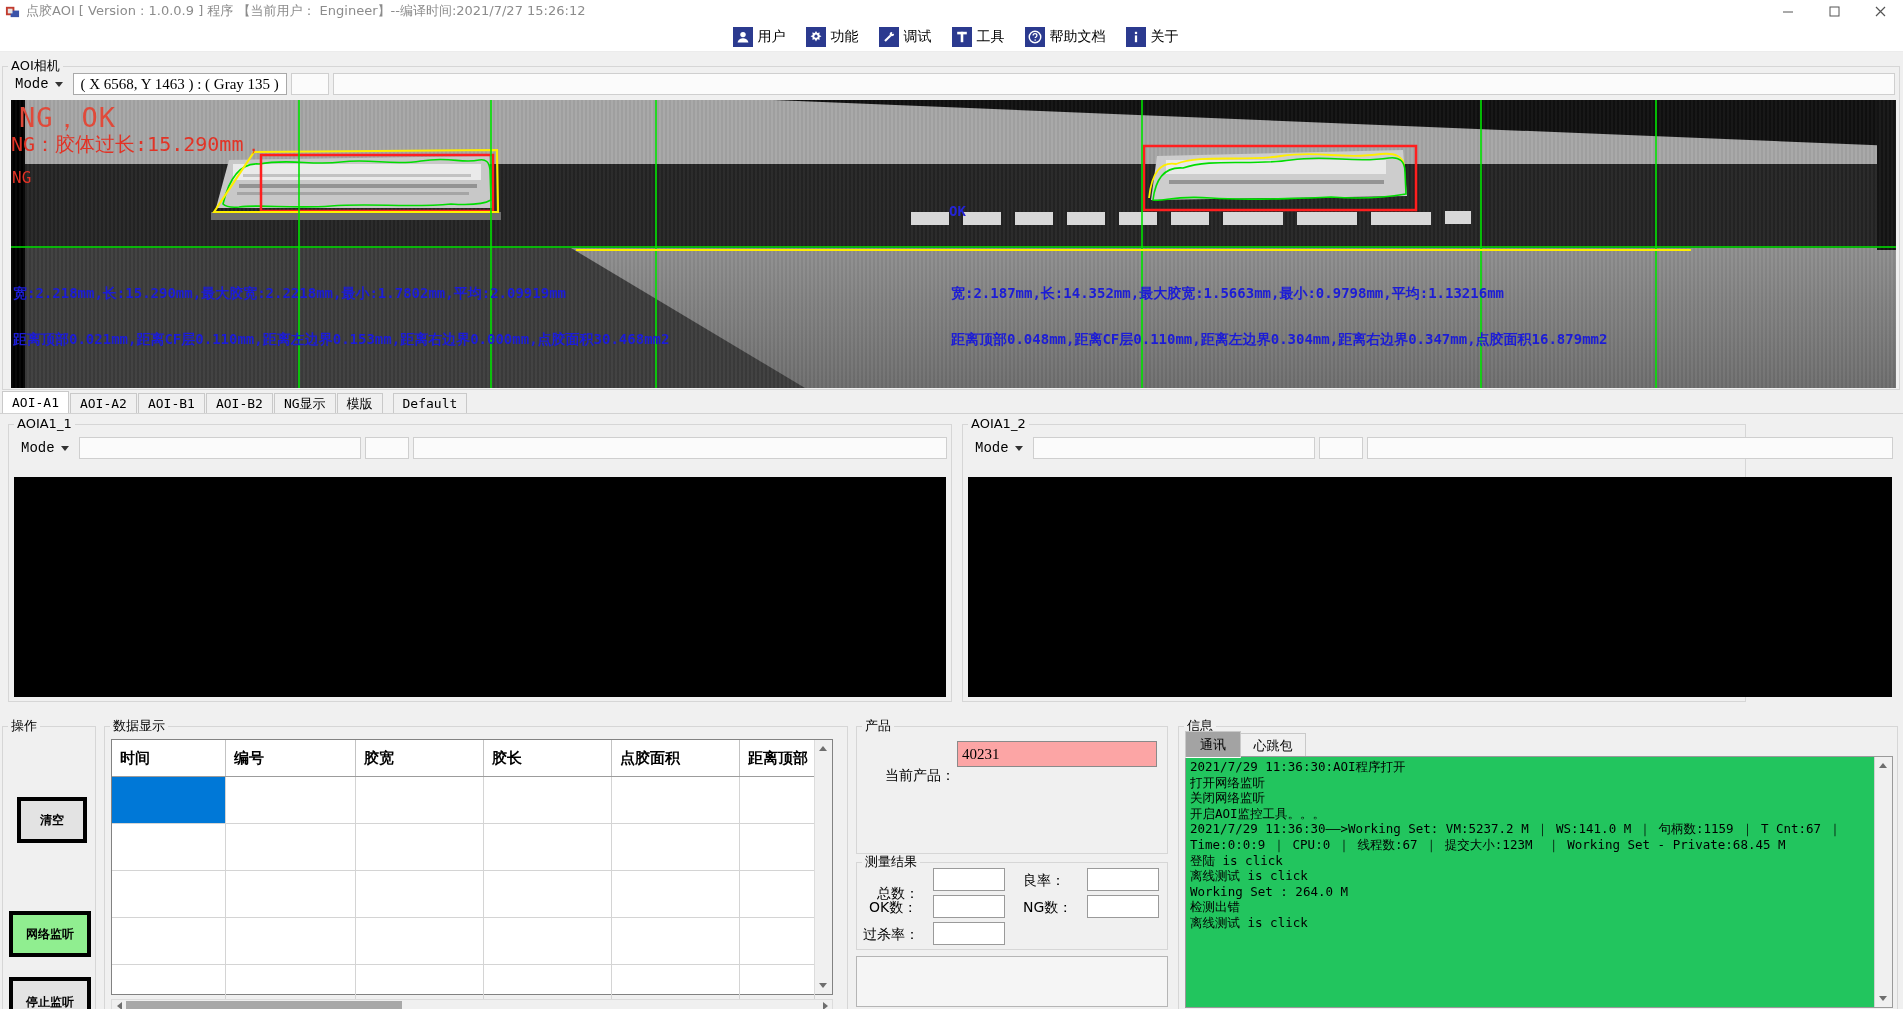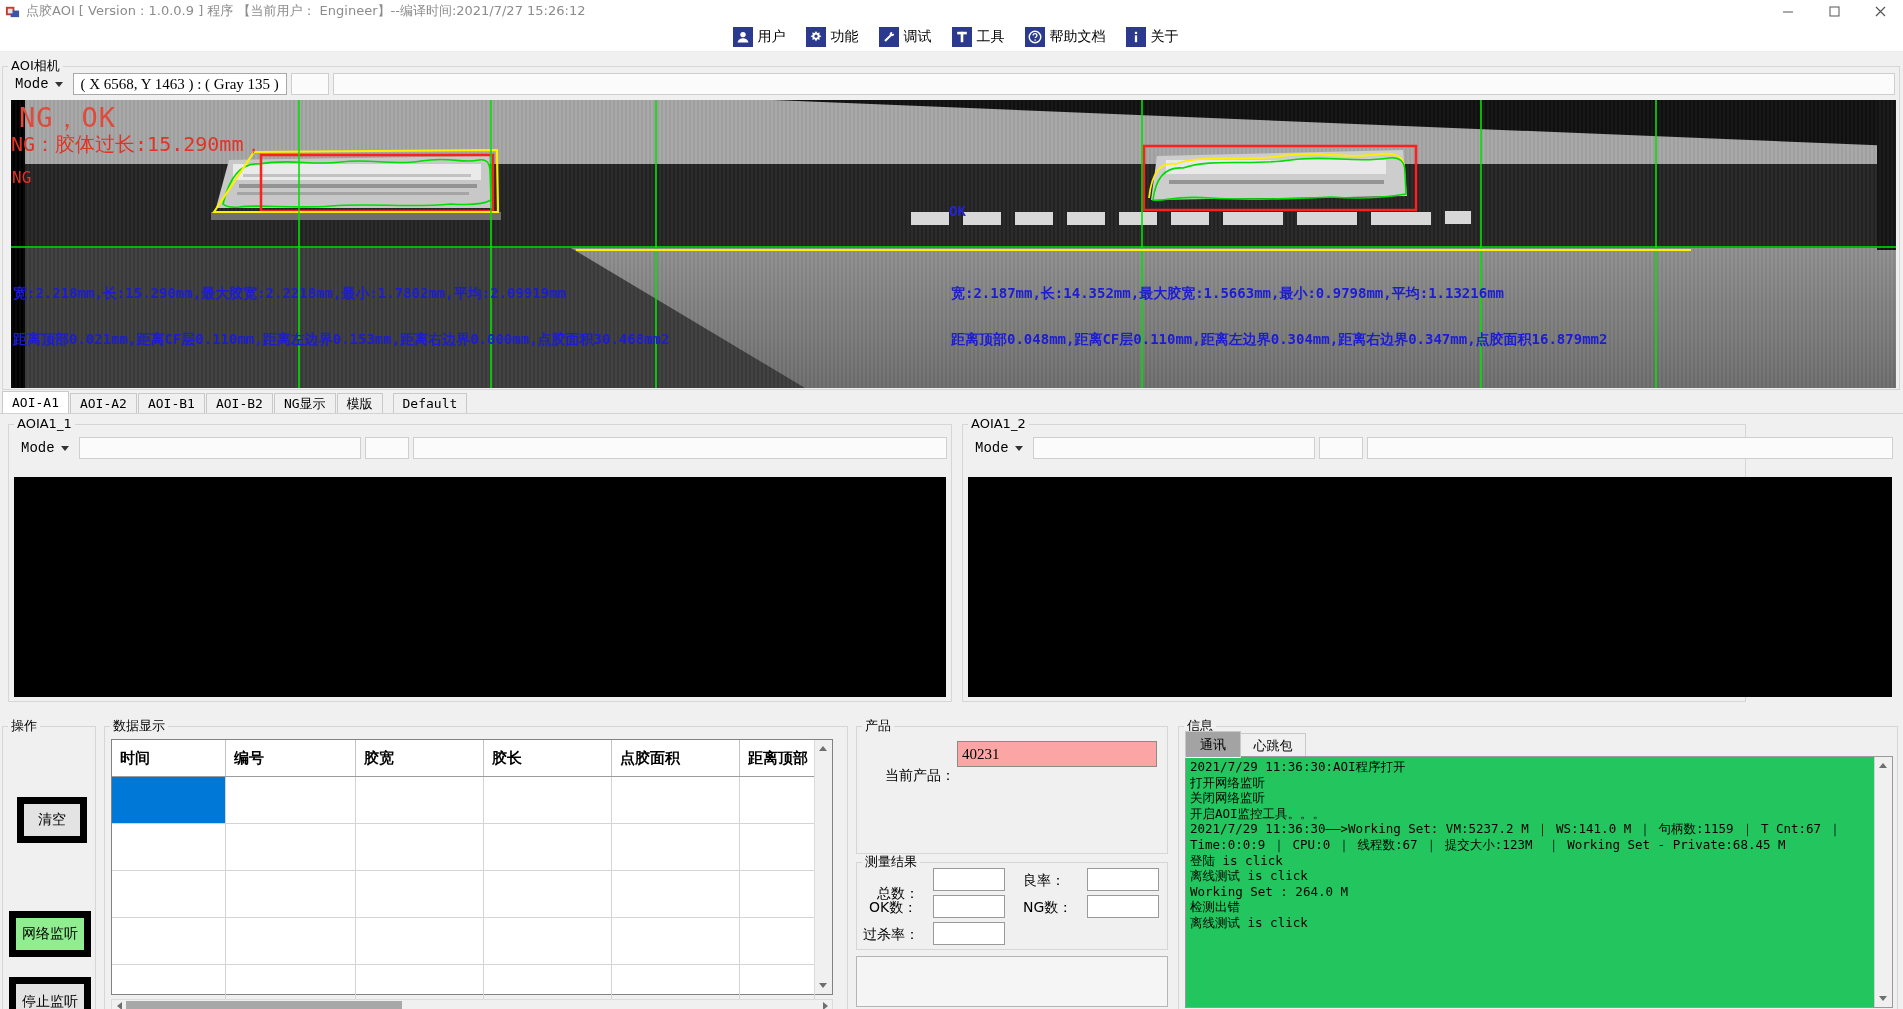--- a/index.html
+++ b/index.html
@@ -46,22 +46,22 @@
   .t-stats{font-size:14px;font-weight:bold;color:#1c1cd6;}
   
   .tabstrip{position:absolute;left:0;top:393px;width:100%;height:21px;display:flex;
             align-items:flex-end;padding-left:2px;box-sizing:border-box;border-bottom:1px solid #d2d2d2;}
   .tab{height:19px;padding:0 9px;border:1px solid #c9c9c9;border-bottom:none;background:#f0f0f0;
        font-size:13px;display:flex;align-items:center;margin-right:1px;font-family:"DejaVu Sans Mono",monospace;}
   .tab.active{height:21px;background:#fff;position:relative;z-index:2;}
   .tab.gap{margin-left:9px;}
   .blackview{position:absolute;background:#000;}
   
-  .btn{position:absolute;border:7px solid #000000;background:#e3e3e3;font-size:14px;
-       display:flex;align-items:center;justify-content:center;box-sizing:border-box;}
+  .btn{position:absolute;border:4px solid #000000;background:#e3e3e3;font-size:12px;
+       display:flex;align-items:center;justify-content:center;box-sizing:border-box;font-weight:bold;}
   .btn.green{background:#90ee90;}
   
   .dg{position:absolute;background:#fff;border:1px solid #828282;box-sizing:border-box;}
   .dg-header{display:flex;height:36px;border-bottom:1px solid #9c9c9c;}
   .dg-hcell{box-sizing:border-box;border-right:1px solid #c3c3c3;font-weight:bold;font-size:15px;
             display:flex;align-items:center;padding-left:8px;}
   .dg-row{display:flex;height:46px;border-bottom:1px solid #d4d4d4;}
   .dg-cell{box-sizing:border-box;border-right:1px solid #d4d4d4;height:100%;}
   .cw0{width:114px}.cw1{width:130px}.cw2{width:128px}.cw3{width:128px}.cw4{width:128px}.cw5{width:75px}
   .sel{background:#0078d7;}

